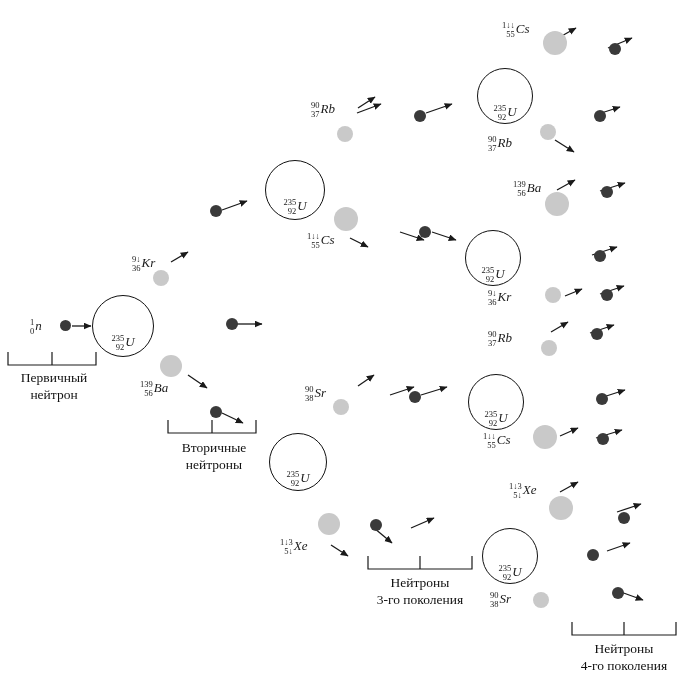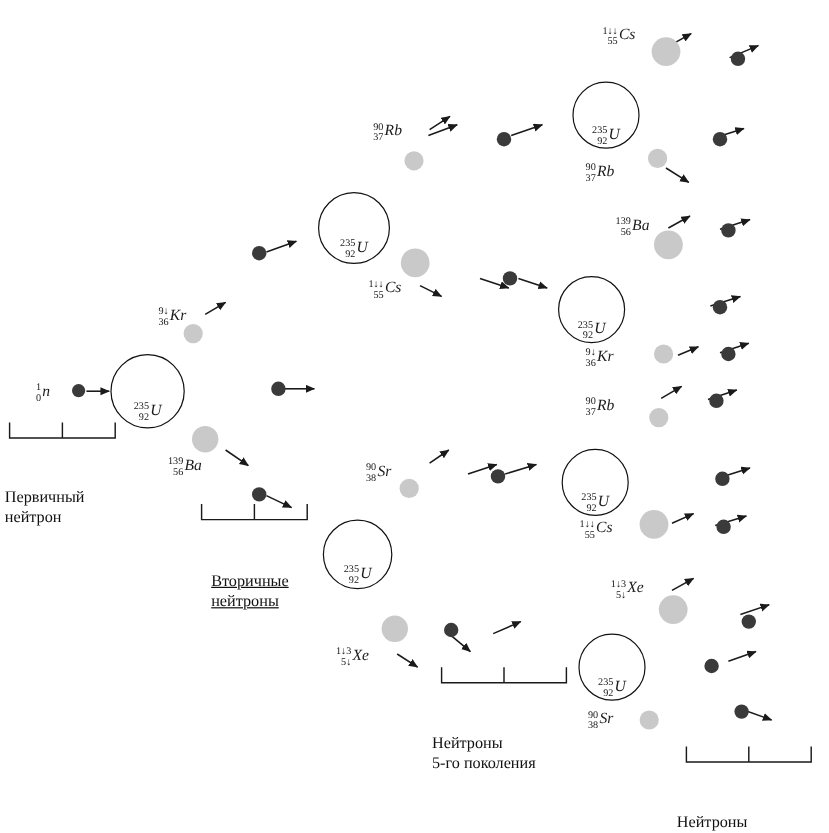--- a/index.html
+++ b/index.html
@@ -30,22 +30,22 @@
   }
   .nlabel{
     position:absolute;font-style:italic;font-size:13px;white-space:nowrap;line-height:1;
   }
 
   
   #arrows{position:absolute;left:0;top:0;width:691px;height:694px;}
 
   
   .caption{
-    position:absolute;font-size:13.5px;text-align:left;line-height:1.25;
-    font-family:"Liberation Serif",serif;color:#111;margin-top:36px;
+    position:absolute;font-size:13.5px;text-align:center;line-height:1.25;
+    font-family:"Liberation Serif",serif;color:#111;
   }
 </style>
 </head>
 <body>
 
 <div id="stage">
 
   <svg id="arrows" viewBox="0 0 691 694">
     <defs>
       <marker id="ah" markerWidth="7" markerHeight="7" refX="5.6" refY="2.6" orient="auto">
@@ -238,27 +238,28 @@
 
       <path d="M572,622 L572,635 L624,635 L624,622 M624,635 L676,635 L676,622"></path>
     </g>
   </svg>
 
   <div class="caption" style="left:4px; top:370px; width:100px;">
     <div>Первичный</div>
     <div>нейтрон</div>
   </div>
 
-  <div class="caption" style="left:176px; top:440px; width:100px;text-decoration:underline;">
+  <div class="caption" style="left:164px; top:440px; width:100px;">
     <div>Вторичные</div>
     <div>нейтроны</div>
   </div>
 
   <div class="caption" style="left:360px; top:575px; width:120px;">
     <div>Нейтроны</div>
-    <div>5-го поколения</div>
+    <div>3-го поколения</div>
   </div>
 
   <div class="caption" style="left:564px; top:641px; width:120px;">
     <div>Нейтроны</div>
+    <div>4-го поколения</div>
   </div>
 
 </div>
 
 </body></html>

